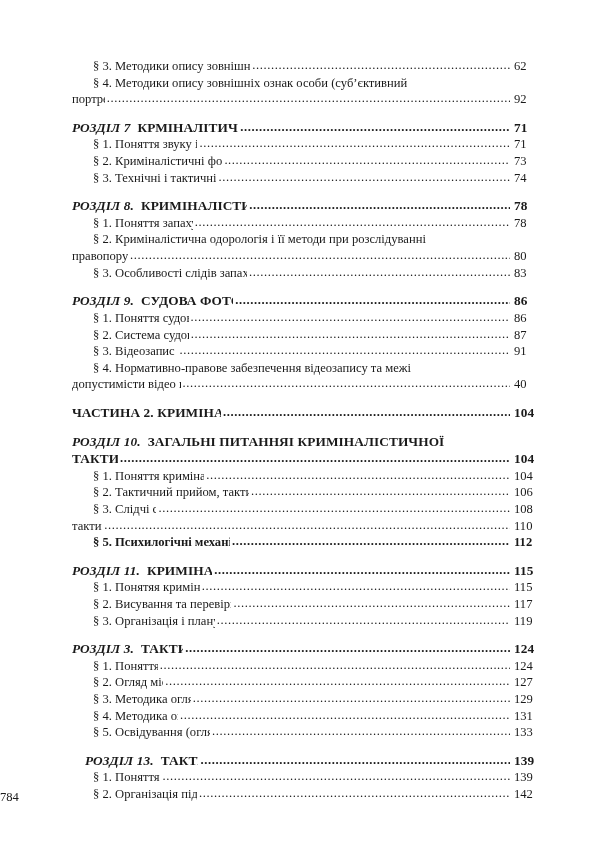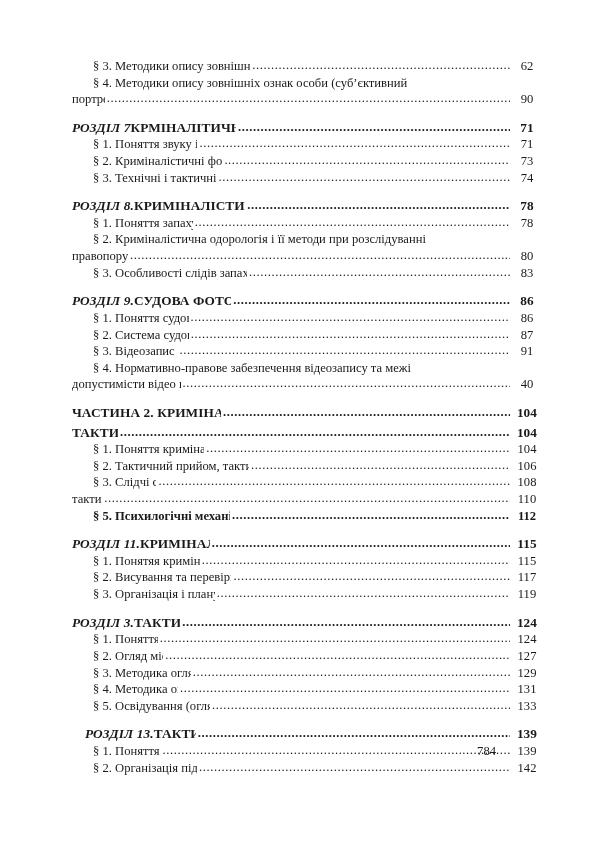--- a/index.html
+++ b/index.html
@@ -59,21 +59,21 @@
     position: relative;
     top: -1px;
   }
   .entry .leader::before {
     content: "........................................................................................................................................................";
   }
   .entry.no-leader .leader::before { content: ""; }
 
   .entry .pageno {
     flex: 0 0 auto;
-    text-align: center;
+    text-align: left;
     min-width: 26px;
     padding-left: 3px;
   }
 
   
   .entry.tail { }
 
   
 
   
@@ -99,32 +99,33 @@
   }
   .lvl-head.tail {
     padding-left: 12px;
   }
   .lvl-head.indented {
     padding-left: 25px;
   }
   .lvl-head .num {
     font-style: italic;
     font-weight: bold;
+    padding-right: 7px;
   }
 
   .gap-before { margin-top: 11px; }
   .gap-after  { margin-bottom: 2px; }
 
   
   #folio {
     position: absolute;
     left: 0;
-    top: 744px;
+    top: 790px;
     width: 496px;
-    text-align: right;
+    text-align: left;
     font-size: 12.6px;
     font-family: "Liberation Serif", "DejaVu Serif", serif;
     color: #1a1a1a;
   }
 </style>
 </head>
 <body>
 
 <div id="page">
   <div id="toc">
@@ -134,21 +135,21 @@
         <span class="pageno">62</span>
       </div>
       <div class="entry lvl-sub no-leader">
         <span class="label">§ 4. Методики опису зовнішніх ознак особи (суб’єктивний</span>
         <span class="leader"></span>
         <span class="pageno"></span>
       </div>
       <div class="entry lvl-sub tail">
         <span class="label">портрет)</span>
         <span class="leader"></span>
-        <span class="pageno">90</span>
+        <span class="pageno">92</span>
       </div>
       <div class="entry lvl-head gap-before">
         <span class="label"><span class="num">РОЗДІЛ 7</span><span>КРМІНАЛІТИЧНЕ ДОСЛІДЖЕННЯ ЗВУКІВ.</span></span>
         <span class="leader"></span>
         <span class="pageno">71</span>
       </div>
       <div class="entry lvl-sub">
         <span class="label">§ 1.  Поняття звуку і звукового сліду</span>
         <span class="leader"></span>
         <span class="pageno">71</span>
@@ -215,20 +216,25 @@
       </div>
       <div class="entry lvl-sub tail">
         <span class="label">допустимісти відео в якості доказу.</span>
         <span class="leader"></span>
         <span class="pageno">40</span>
       </div>
       <div class="entry lvl-head gap-before gap-after">
         <span class="label">ЧАСТИНА 2.  КРИМІНАЛІСТИЧНА ТАКТИКА</span>
         <span class="leader"></span>
         <span class="pageno">104</span>
+      </div>
+      <div class="entry lvl-head no-leader gap-before">
+        <span class="label"><span class="num">РОЗДІЛ 10.</span><span>ЗАГАЛЬНІ ПИТАННЯІ КРИМІНАЛІСТИЧНОЇ</span></span>
+        <span class="leader"></span>
+        <span class="pageno"></span>
       </div>
       <div class="entry lvl-head tail">
         <span class="label">ТАКТИКИ </span>
         <span class="leader"></span>
         <span class="pageno">104</span>
       </div>
       <div class="entry lvl-sub">
         <span class="label">§ 1.  Поняття криміналістичної тактики</span>
         <span class="leader"></span>
         <span class="pageno">104</span>

